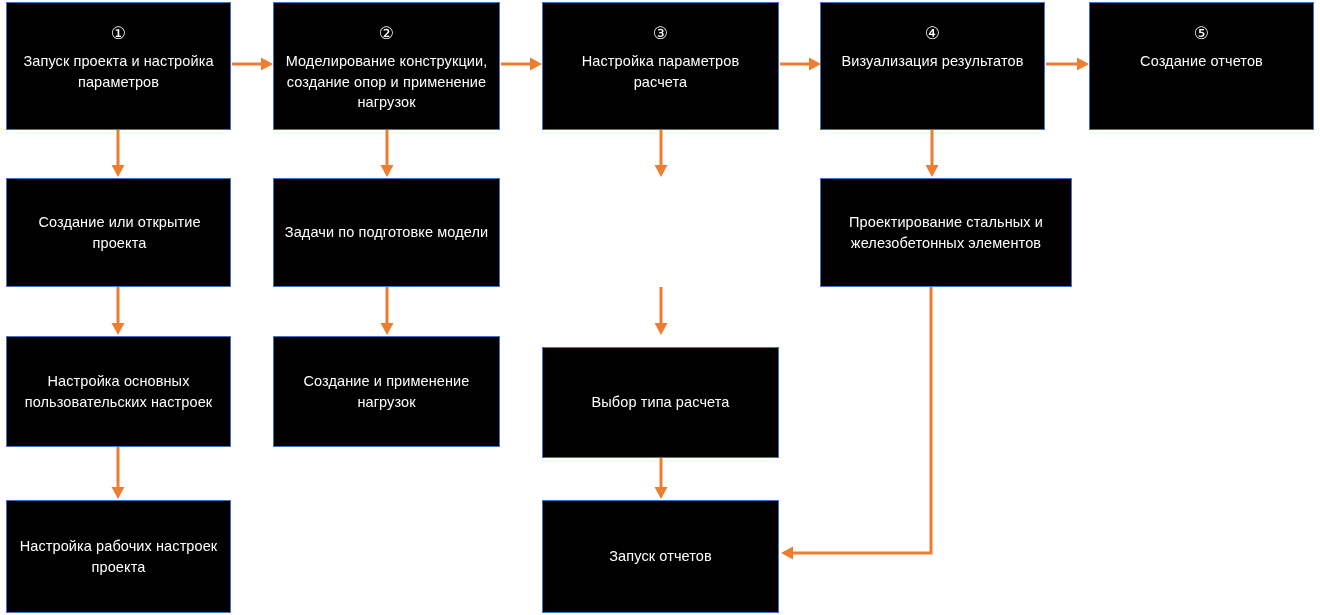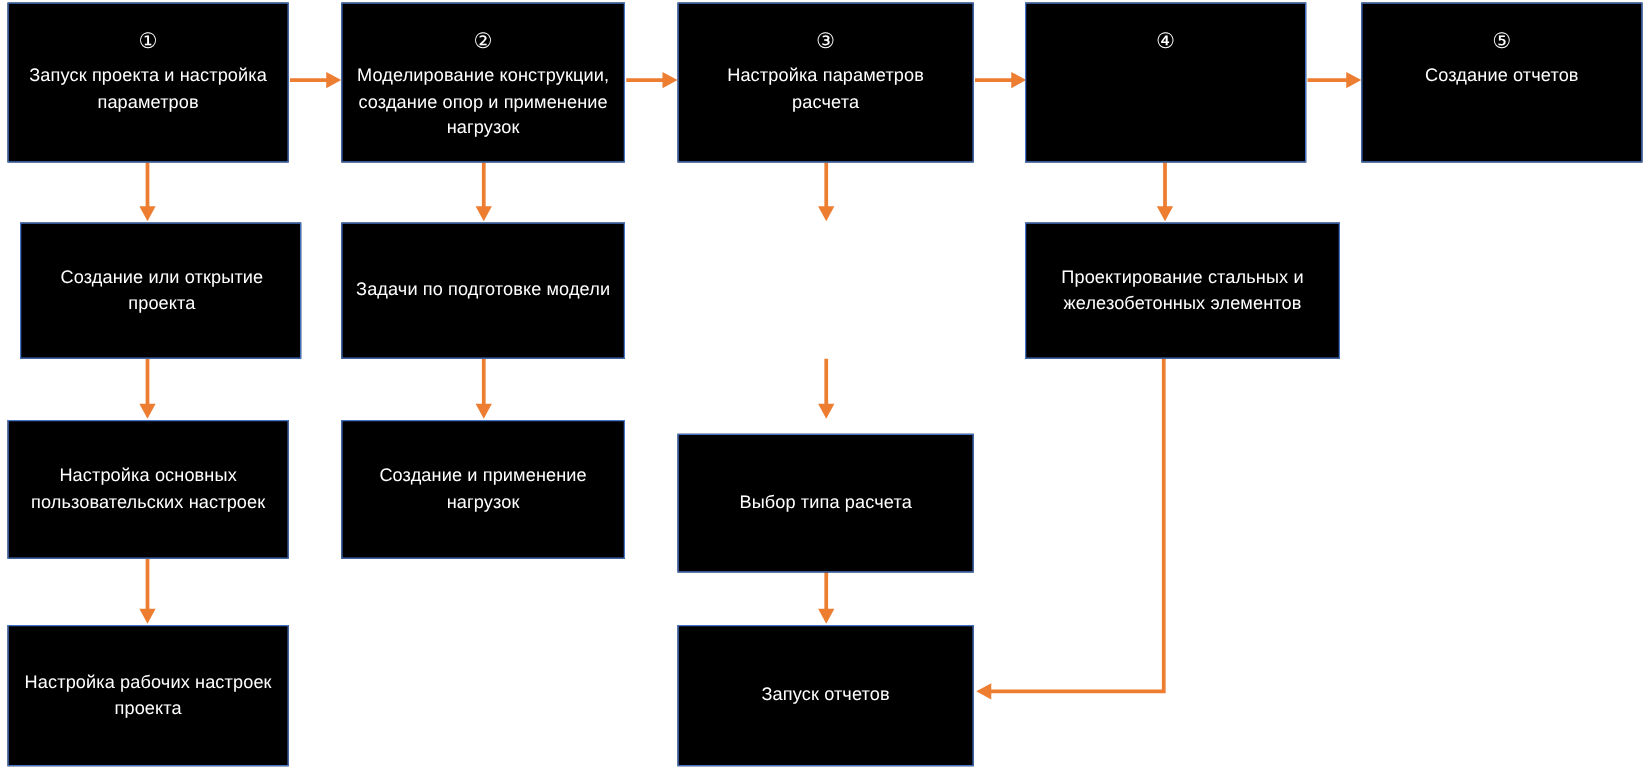--- a/index.html
+++ b/index.html
@@ -168,28 +168,29 @@
     <span class="label">Моделирование конструкции, создание опор и применение нагрузок</span>
   </div>
 
   <div class="node stage" style="left:542px;top:2px;width:237px;height:128px;">
     <span class="badge">③</span>
     <span class="label">Настройка параметров расчета</span>
   </div>
 
   <div class="node stage" style="left:820px;top:2px;width:225px;height:128px;">
     <span class="badge">④</span>
+    <span class="label">Визуализация результатов</span>
   </div>
 
   <div class="node stage" style="left:1089px;top:2px;width:225px;height:128px;">
     <span class="badge">⑤</span>
     <span class="label">Создание отчетов</span>
   </div>
 
-  <div class="node" style="left:16px;top:178px;width:225px;height:109px;padding-left:12px;">
+  <div class="node" style="left:6px;top:178px;width:225px;height:109px;padding-left:12px;">
     <span class="label">Создание или открытие проекта</span>
   </div>
   <div class="node" style="left:6px;top:500px;width:225px;height:113px;">
     <span class="label">Настройка рабочих настроек проекта</span>
   </div>
   <div class="node" style="left:6px;top:336px;width:225px;height:111px;">
     <span class="label">Настройка основных пользовательских настроек</span>
   </div>
 
   <div class="node" style="left:273px;top:178px;width:227px;height:109px;">

